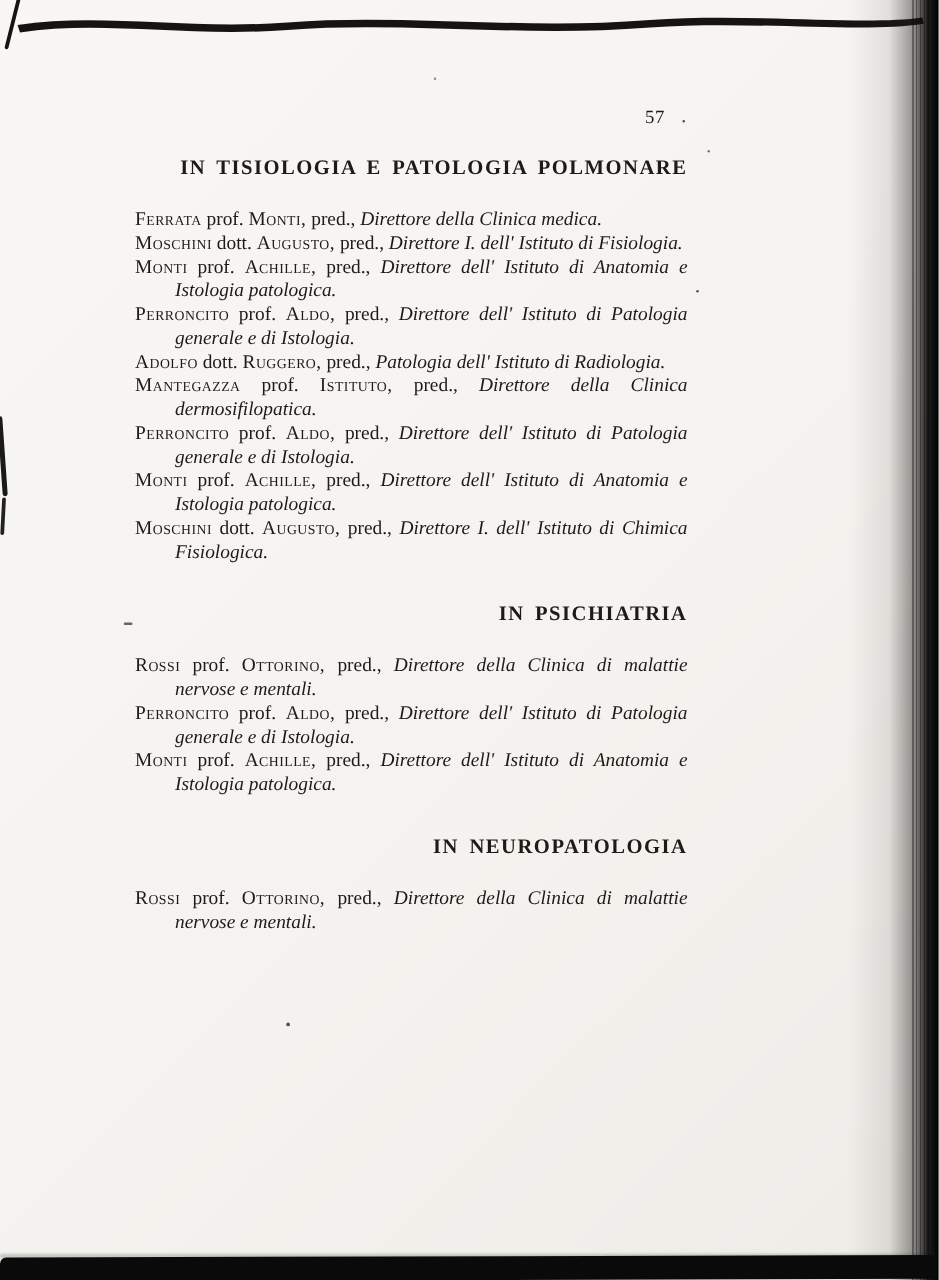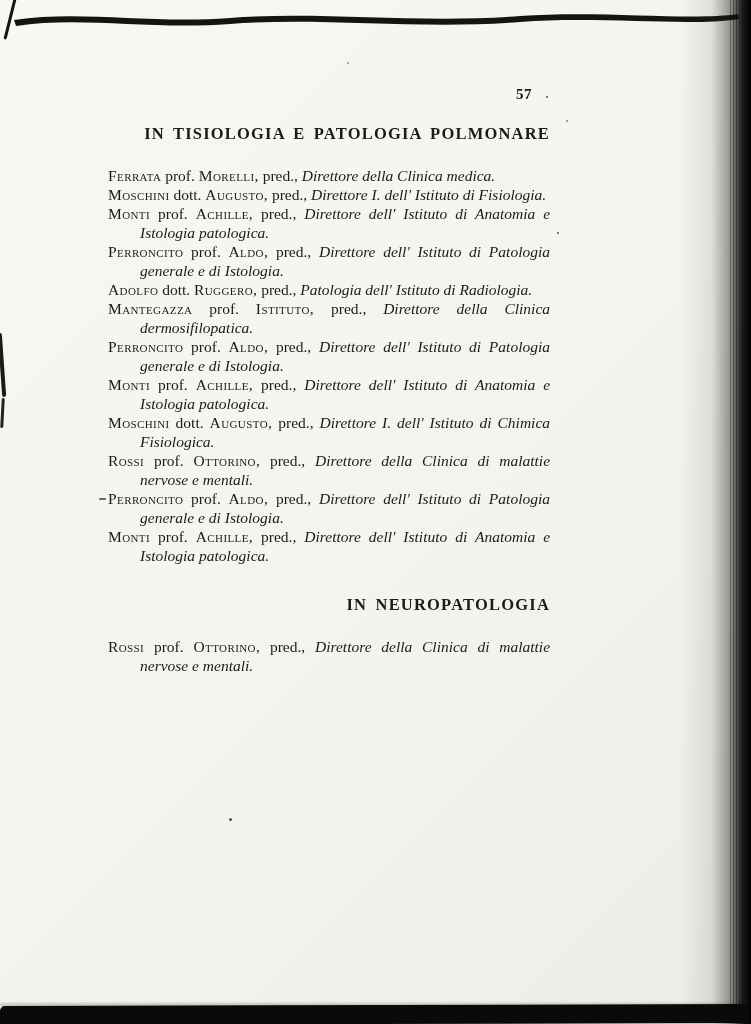--- a/index.html
+++ b/index.html
@@ -46,21 +46,21 @@
   .s1 { top: 96px;  left: 546px; width: 2px; height: 2px; }
   .s2 { top: 232px; left: 557px; width: 2px; height: 2px; }
   .s3 { top: 498px; left: 99px;  width: 7px; height: 2px; border-radius: 1px; opacity: 0.7; }
   .s4 { top: 818px; left: 229px; width: 3px; height: 3px; }
   .s5 { top: 62px;  left: 347px; width: 2px; height: 2px; opacity: 0.5; }
   .s6 { top: 120px; left: 566px; width: 2px; height: 2px; opacity: 0.6; }
 
   
   .page-number {
     position: absolute; top: 86px; left: 516px;
-    font-size: 15px; font-weight: bold; letter-spacing: 0.5px;
+    font-size: 15px; font-weight: normal; letter-spacing: 0.5px;
   }
   .content {
     position: absolute; top: 124px; left: 108px; width: 442px;
   }
   .section-heading {
     margin: 30px 0 22px 0;
     text-align: right;
     font-size: 16.5px; font-weight: bold;
     letter-spacing: 1.2px; word-spacing: 3px;
   }
@@ -93,29 +93,30 @@
   <div class="speck s2"></div>
   <div class="speck s3"></div>
   <div class="speck s4"></div>
   <div class="speck s5"></div>
   <div class="speck s6"></div>
 
   <div class="page-number">57</div>
 
   <div class="content" id="content">
       <h2 class="section-heading">IN TISIOLOGIA E PATOLOGIA POLMONARE</h2>
-      <p class="entry"><span class="sc">Ferrata</span> <span>prof.</span> <span class="sc">Morelli,</span> <span>pred.,</span> <span class="it">Direttore della Clinica medica.</span></p>
+      <p class="entry"><span class="sc">Ferrata</span> <span>prof.</span> <span class="sc">Monti,</span> <span>pred.,</span> <span class="it">Direttore della Clinica medica.</span></p>
       <p class="entry"><span class="sc">Moschini</span> <span>dott.</span> <span class="sc">Augusto,</span> <span>pred.,</span> <span class="it">Direttore I. dell' Istituto di Fisiologia.</span></p>
       <p class="entry"><span class="sc">Monti</span> <span>prof.</span> <span class="sc">Achille,</span> <span>pred.,</span> <span class="it">Direttore dell' Istituto di Anatomia e Istologia patologica.</span></p>
       <p class="entry"><span class="sc">Perroncito</span> <span>prof.</span> <span class="sc">Aldo,</span> <span>pred.,</span> <span class="it">Direttore dell' Istituto di Patologia generale e di Istologia.</span></p>
       <p class="entry"><span class="sc">Adolfo</span> <span>dott.</span> <span class="sc">Ruggero,</span> <span>pred.,</span> <span class="it">Patologia dell' Istituto di Radiologia.</span></p>
       <p class="entry"><span class="sc">Mantegazza</span> <span>prof.</span> <span class="sc">Istituto,</span> <span>pred.,</span> <span class="it">Direttore della Clinica dermosifilopatica.</span></p>
       <p class="entry"><span class="sc">Perroncito</span> <span>prof.</span> <span class="sc">Aldo,</span> <span>pred.,</span> <span class="it">Direttore dell' Istituto di Patologia generale e di Istologia.</span></p>
       <p class="entry"><span class="sc">Monti</span> <span>prof.</span> <span class="sc">Achille,</span> <span>pred.,</span> <span class="it">Direttore dell' Istituto di Anatomia e Istologia patologica.</span></p>
       <p class="entry"><span class="sc">Moschini</span> <span>dott.</span> <span class="sc">Augusto,</span> <span>pred.,</span> <span class="it">Direttore I. dell' Istituto di Chimica Fisiologica.</span></p>
+      <h2 class="section-heading">IN PSICHIATRIA</h2>
       <p class="entry"><span class="sc">Rossi</span> <span>prof.</span> <span class="sc">Ottorino,</span> <span>pred.,</span> <span class="it">Direttore della Clinica di malattie nervose e mentali.</span></p>
       <p class="entry"><span class="sc">Perroncito</span> <span>prof.</span> <span class="sc">Aldo,</span> <span>pred.,</span> <span class="it">Direttore dell' Istituto di Patologia generale e di Istologia.</span></p>
       <p class="entry"><span class="sc">Monti</span> <span>prof.</span> <span class="sc">Achille,</span> <span>pred.,</span> <span class="it">Direttore dell' Istituto di Anatomia e Istologia patologica.</span></p>
       <h2 class="section-heading">IN NEUROPATOLOGIA</h2>
       <p class="entry"><span class="sc">Rossi</span> <span>prof.</span> <span class="sc">Ottorino,</span> <span>pred.,</span> <span class="it">Direttore della Clinica di malattie nervose e mentali.</span></p>
     </div>
 
 </div>
 
 </body></html>

